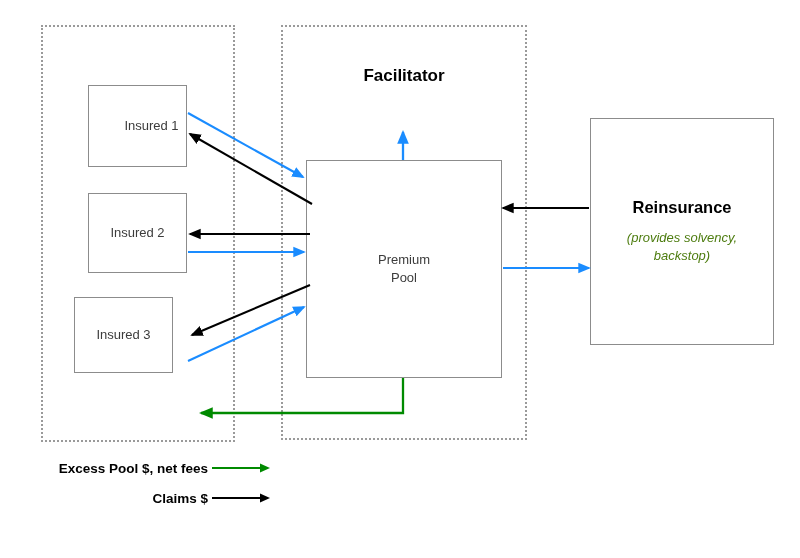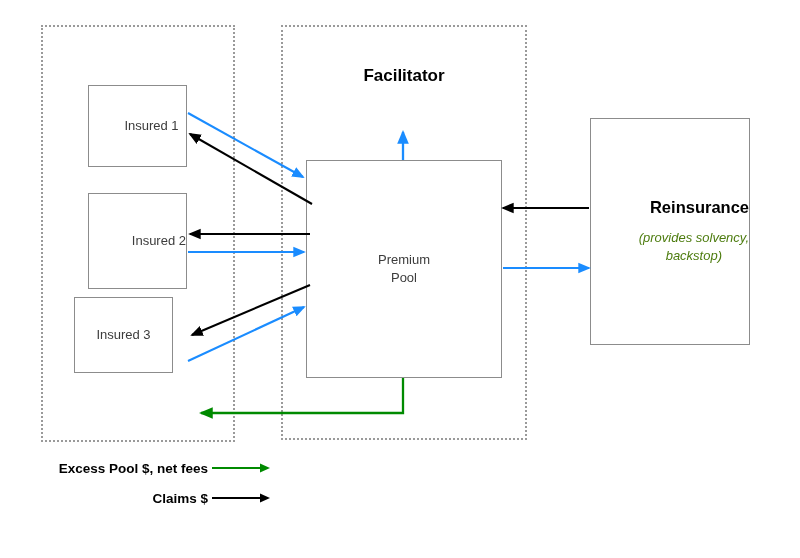--- a/index.html
+++ b/index.html
@@ -99,35 +99,35 @@
 
   <div class="group-frame" style="left:41px; top:25px; width:194px; height:417px;"></div>
   <div class="group-frame" style="left:281px; top:25px; width:246px; height:415px;"></div>
 
   <div class="group-title" style="left:281px; top:32px; width:246px;margin-top:34px;">Facilitator</div>
 
   <div class="node-box" style="left:88px; top:85px; width:99px; height:82px;padding-left:28px;">
     <div class="node-label">Insured 1</div>
   </div>
 
-  <div class="node-box" style="left:88px; top:193px; width:99px; height:96px;align-items:flex-end;">
+  <div class="node-box" style="left:88px; top:193px; width:99px; height:80px;">
     <div class="node-label">Insured 2</div>
   </div>
 
   <div class="node-box" style="left:74px; top:297px; width:99px; height:76px;">
     <div class="node-label">Insured 3</div>
   </div>
 
 
   <div class="node-box" style="left:306px; top:160px; width:196px; height:218px;">
     <div class="node-label">Premium
 Pool</div>
   </div>
 
-  <div class="node-box" style="left:590px; top:118px; width:160px; height:227px;align-items:flex-end;">
+  <div class="node-box" style="left:590px; top:118px; width:184px; height:227px;">
     <div class="node-label strong">Reinsurance</div>
     <div class="node-sub">(provides solvency,
 backstop)</div>
   </div>
 
   <svg class="layer" viewBox="0 0 800 558" xmlns="http://www.w3.org/2000/svg">
     <defs>
       <marker id="ah-blue" viewBox="0 0 10 10" refX="8.5" refY="5" markerWidth="6" markerHeight="6" orient="auto-start-reverse">
         <path d="M 0 0.8 L 10 5 L 0 9.2 z" fill="#1a8cff"></path>
       </marker>

